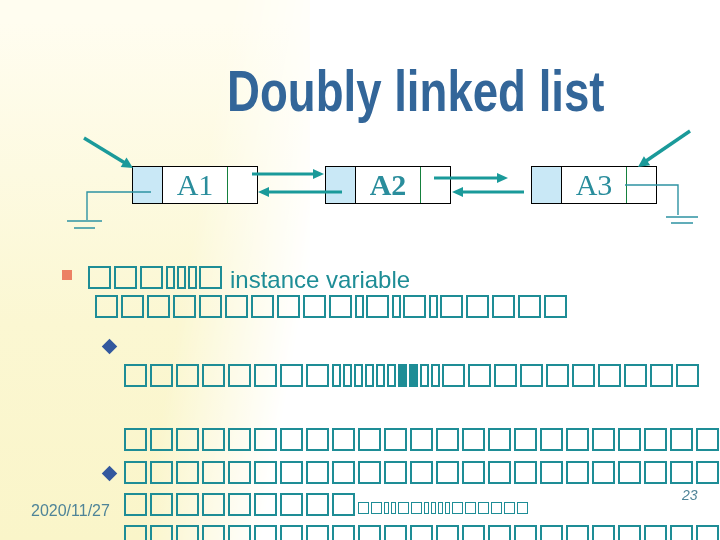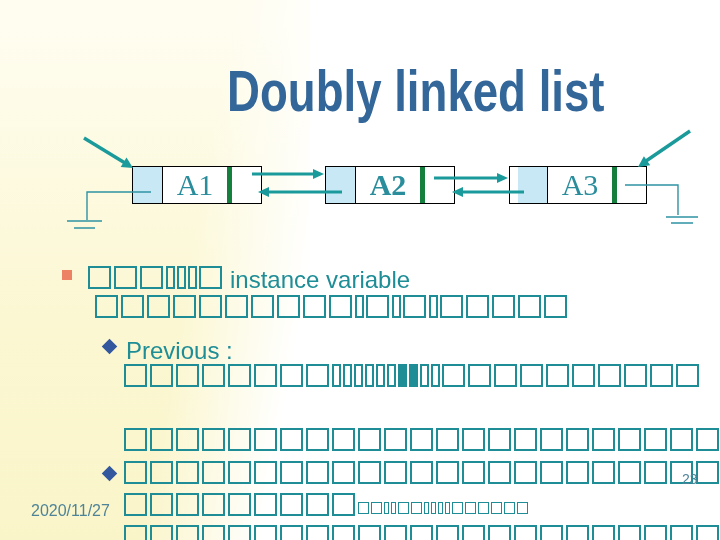--- a/index.html
+++ b/index.html
@@ -15,45 +15,45 @@
   }
   .title{
     position:absolute;left:227px;top:63px;
     font-size:57px;font-weight:bold;color:#336699;line-height:1;
     transform:scaleX(0.8);transform-origin:left top;white-space:nowrap;
   }
   
   .node{position:absolute;top:166px;display:flex;height:36px;border:1px solid #000;background:#fff;}
   .node .prev{width:29px;background:#c9e8f6;border-right:1px solid #000;}
   .node .lab{
-    width:64px;border-right:5px solid #15803d;display:flex;align-items:center;justify-content:center;
+    width:64px;border-right:1px solid #15803d;display:flex;align-items:center;justify-content:center;
     font-family:"Liberation Serif",serif;font-size:30px;color:#2a8d9c;
   }
   .node .next{width:29px;}
-  #nodeA1{left:132px;} #nodeA2{left:325px;font-weight:bold;} #nodeA3{left:509px;padding-left:8px;}
+  #nodeA1{left:132px;} #nodeA2{left:325px;font-weight:bold;} #nodeA3{left:531px;}
   .diagram-svg{position:absolute;left:0;top:0;pointer-events:none;}
   
   .row{position:absolute;white-space:nowrap;height:23px;line-height:23px;}
   .r0{left:88px;top:263px;} .r1{left:95px;top:295px;} .r2{left:121px;top:334px;}
   .r3{left:124px;top:364px;} .r4{left:124px;top:396px;} .r5{left:124px;top:428px;}
   .r6{left:124px;top:461px;} .r7{left:124px;top:493px;} .r8{left:124px;top:525px;}
   .tofu{display:inline-block;width:19px;height:19px;border:2px solid #1e8d96;margin-right:3px;vertical-align:bottom;box-sizing:content-box;}
   .tofu.nar{width:5px;margin-right:2px;}
   .tofu.fil{background:#1e8d96;}
   .tofu.sm{width:9px;height:10px;border-width:1px;margin-right:2px;margin-bottom:2px;}
   .tofu.sm.nar{width:3px;}
   .latin{
     display:inline-block;font-size:24px;color:#1e8d96;line-height:26px;
     vertical-align:bottom;margin:0 5px;position:relative;top:4px;
   }
   .sq-bullet{position:absolute;left:62px;top:270px;width:10px;height:10px;background:#ec8164;}
   .diamond{position:absolute;width:11px;height:11px;background:#33589e;transform:rotate(45deg);}
   .d1{left:104px;top:341px;} .d2{left:104px;top:468px;}
   .footer-date{position:absolute;left:31px;top:502px;font-size:16px;color:#4f8498;}
-  .footer-page{position:absolute;left:682px;top:471px;font-size:14px;color:#4f8498;}
+  .footer-page{position:absolute;left:682px;top:487px;font-size:14px;color:#4f8498;font-style:italic;}
 </style>
 </head>
 <body>
 
 <div id="slide">
   <div class="bg-band"></div>
 
   <div class="title">Doubly linked list</div>
 
   <div class="node" id="nodeA1">
@@ -94,21 +94,20 @@
       <path d="M625,185 L678,185 L678,215 M666,217 L698,217 M671,223 L693,223"></path>
     </g>
   </svg>
 
   <div class="sq-bullet"></div>
   <div class="diamond d1"></div>
   <div class="diamond d2"></div>
 
   <div class="row r0"><span class="tofu"></span><span class="tofu"></span><span class="tofu"></span><span class="tofu nar"></span><span class="tofu nar"></span><span class="tofu nar"></span><span class="tofu"></span><span class="latin">instance variable</span></div>
   <div class="row r1"><span class="tofu"></span><span class="tofu"></span><span class="tofu"></span><span class="tofu"></span><span class="tofu"></span><span class="tofu"></span><span class="tofu"></span><span class="tofu"></span><span class="tofu"></span><span class="tofu"></span><span class="tofu nar"></span><span class="tofu"></span><span class="tofu nar"></span><span class="tofu"></span><span class="tofu nar"></span><span class="tofu"></span><span class="tofu"></span><span class="tofu"></span><span class="tofu"></span><span class="tofu"></span></div>
-  <div class="row r2"><span class="latin">Previous :</span></div>
   <div class="row r3"><span class="tofu"></span><span class="tofu"></span><span class="tofu"></span><span class="tofu"></span><span class="tofu"></span><span class="tofu"></span><span class="tofu"></span><span class="tofu"></span><span class="tofu nar"></span><span class="tofu nar"></span><span class="tofu nar"></span><span class="tofu nar"></span><span class="tofu nar"></span><span class="tofu nar"></span><span class="tofu nar fil"></span><span class="tofu nar fil"></span><span class="tofu nar"></span><span class="tofu nar"></span><span class="tofu"></span><span class="tofu"></span><span class="tofu"></span><span class="tofu"></span><span class="tofu"></span><span class="tofu"></span><span class="tofu"></span><span class="tofu"></span><span class="tofu"></span><span class="tofu"></span></div>
   <div class="row r5"><span class="tofu"></span><span class="tofu"></span><span class="tofu"></span><span class="tofu"></span><span class="tofu"></span><span class="tofu"></span><span class="tofu"></span><span class="tofu"></span><span class="tofu"></span><span class="tofu"></span><span class="tofu"></span><span class="tofu"></span><span class="tofu"></span><span class="tofu"></span><span class="tofu"></span><span class="tofu"></span><span class="tofu"></span><span class="tofu"></span><span class="tofu"></span><span class="tofu"></span><span class="tofu"></span><span class="tofu"></span><span class="tofu"></span></div>
   <div class="row r6"><span class="tofu"></span><span class="tofu"></span><span class="tofu"></span><span class="tofu"></span><span class="tofu"></span><span class="tofu"></span><span class="tofu"></span><span class="tofu"></span><span class="tofu"></span><span class="tofu"></span><span class="tofu"></span><span class="tofu"></span><span class="tofu"></span><span class="tofu"></span><span class="tofu"></span><span class="tofu"></span><span class="tofu"></span><span class="tofu"></span><span class="tofu"></span><span class="tofu"></span><span class="tofu"></span><span class="tofu"></span><span class="tofu"></span></div>
   <div class="row r7"><span class="tofu"></span><span class="tofu"></span><span class="tofu"></span><span class="tofu"></span><span class="tofu"></span><span class="tofu"></span><span class="tofu"></span><span class="tofu"></span><span class="tofu"></span><span class="tofu sm"></span><span class="tofu sm"></span><span class="tofu sm nar"></span><span class="tofu sm nar"></span><span class="tofu sm"></span><span class="tofu sm"></span><span class="tofu sm nar"></span><span class="tofu sm nar"></span><span class="tofu sm nar"></span><span class="tofu sm nar"></span><span class="tofu sm"></span><span class="tofu sm"></span><span class="tofu sm"></span><span class="tofu sm"></span><span class="tofu sm"></span><span class="tofu sm"></span></div>
   <div class="row r8"><span class="tofu"></span><span class="tofu"></span><span class="tofu"></span><span class="tofu"></span><span class="tofu"></span><span class="tofu"></span><span class="tofu"></span><span class="tofu"></span><span class="tofu"></span><span class="tofu"></span><span class="tofu"></span><span class="tofu"></span><span class="tofu"></span><span class="tofu"></span><span class="tofu"></span><span class="tofu"></span><span class="tofu"></span><span class="tofu"></span><span class="tofu"></span><span class="tofu"></span><span class="tofu"></span><span class="tofu"></span><span class="tofu"></span></div>
 
   <div class="footer-date">2020/11/27</div>
   <div class="footer-page">23</div>
 </div>
 

